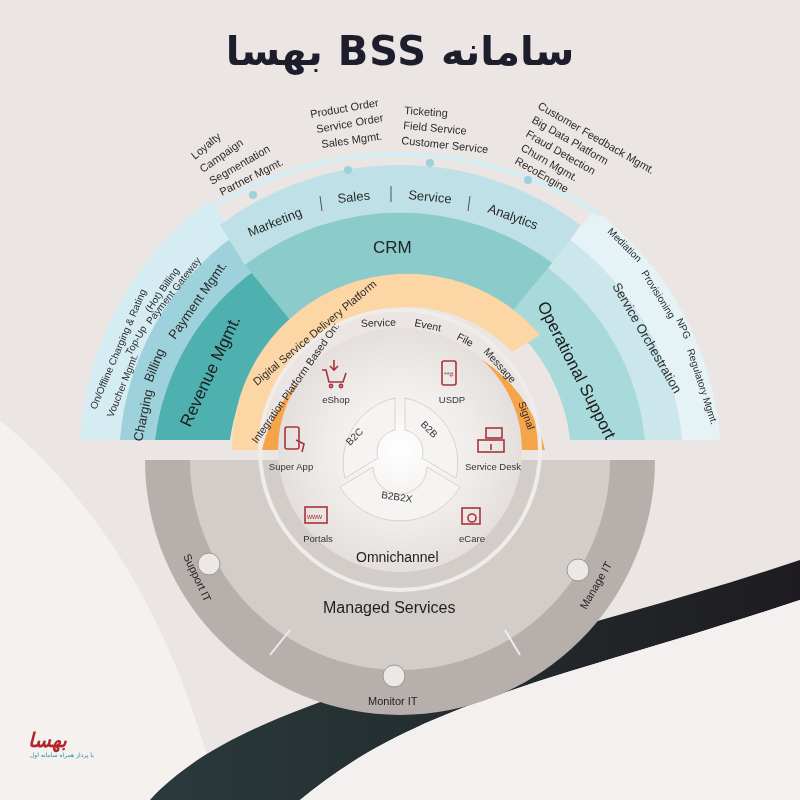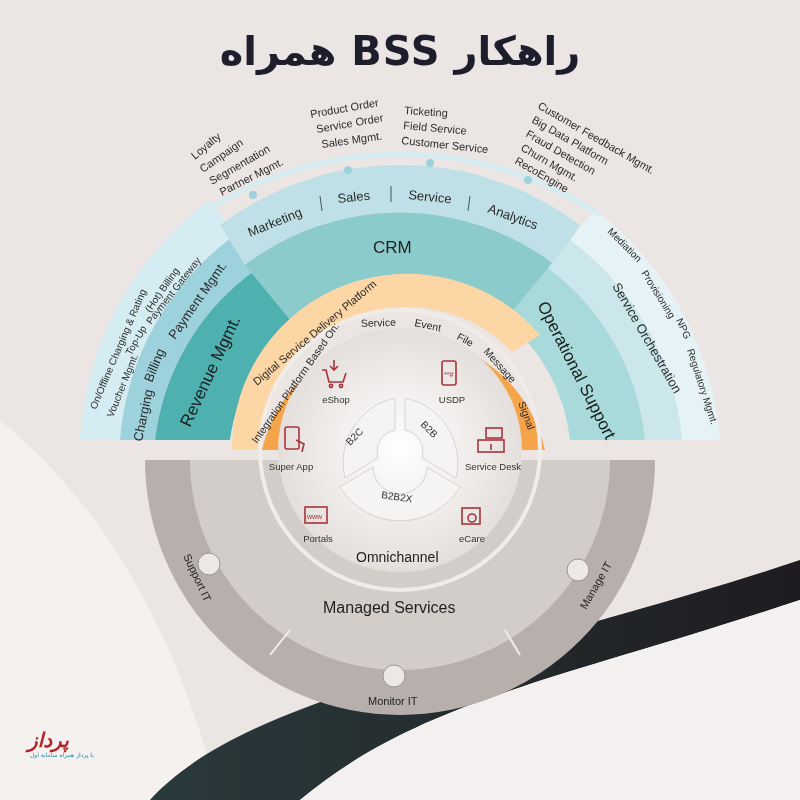--- a/index.html
+++ b/index.html
@@ -175,19 +175,19 @@
       <text transform="translate(381,498) rotate(8)">B2B2X</text>
     </g>
     <text x="356" y="562" font-size="14" fill="#222">Omnichannel</text>
 
     <text x="323" y="613" font-size="16" fill="#1f1f1f">Managed Services</text>
     <text transform="translate(183,556) rotate(65)" font-size="11" fill="#222">Support IT</text>
     <text x="368" y="705" font-size="11" fill="#222">Monitor IT</text>
     <text transform="translate(586,610) rotate(-60)" font-size="11" fill="#222">Manage IT</text>
   </svg>
 
-  <div class="title">راهکار BSS همراه</div>
+  <div class="title">سامانه BSS بهسا</div>
 
   <div class="logo">
-    <span class="logo-text">پرداز</span>
+    <span class="logo-text">بهسا</span>
     <span class="logo-sub">با پرداز همراه سامانه اول</span>
   </div>
 </div>
 
 </body></html>

